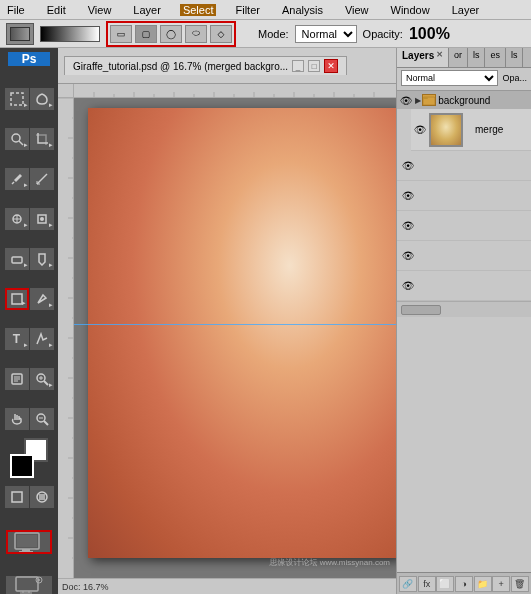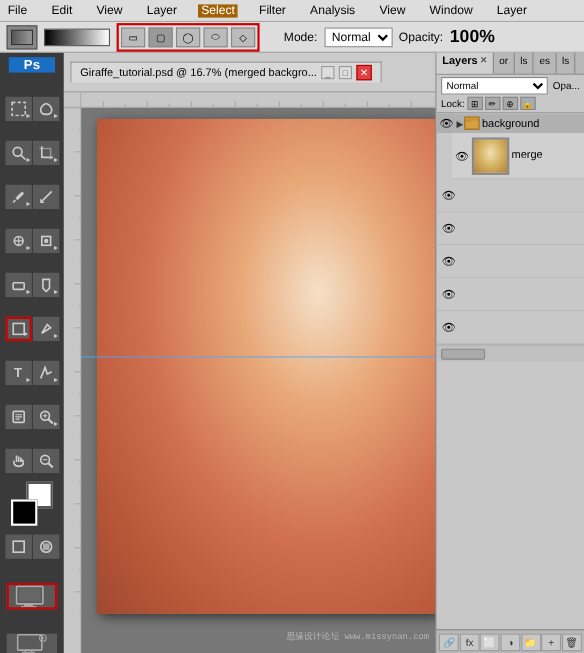--- a/index.html
+++ b/index.html
@@ -173,21 +173,21 @@
       margin-left: 14px; border-bottom: 1px solid #bbb;
     }
     .layer-thumbnail {
       width: 34px; height: 34px;
       border: 2px solid #888; flex-shrink: 0;
     }
     .layer-thumb-img {
       width: 100%; height: 100%;
       background: radial-gradient(ellipse at 50% 40%, #f0e0b0 0%, #d4b060 50%, #b08040 100%);
     }
-    .layer-item-name { font-size: 10px; color: #000; }
+    .layer-item-name { font-size: 10px; color: #000; margin-left: 10px; }
 
     
     .layer-empty {
       height: 30px; background: #c8c8c8; border-bottom: 1px solid #bbb;
       display: flex; align-items: center; padding-left: 4px;
     }
 
     
     .layers-bottom {
       height: 22px; background: #b8b8b8; border-top: 1px solid #888;
@@ -495,33 +495,36 @@
           <line x1="14" y1="340" x2="16" y2="340" stroke="#888" stroke-width="0.5"></line>
           <line x1="10" y1="360" x2="16" y2="360" stroke="#888" stroke-width="0.5"></line>
           <line x1="14" y1="380" x2="16" y2="380" stroke="#888" stroke-width="0.5"></line>
           <line x1="10" y1="400" x2="16" y2="400" stroke="#888" stroke-width="0.5"></line>
           <line x1="14" y1="420" x2="16" y2="420" stroke="#888" stroke-width="0.5"></line>
           <line x1="10" y1="440" x2="16" y2="440" stroke="#888" stroke-width="0.5"></line>
           <line x1="14" y1="460" x2="16" y2="460" stroke="#888" stroke-width="0.5"></line>
         </svg>
       </div>
 
-      <div style="flex:1;background:#777;position:relative;overflow:hidden;font-family:Liberation Mono, monospace;">
+      <div style="flex:1;background:#777;position:relative;overflow:hidden;">
 
         <div style="position:absolute;top:10px;left:14px;width:310px;height:450px;box-shadow:3px 3px 10px rgba(0,0,0,0.6);">
           <div style="width:100%;height:100%;background:radial-gradient(ellipse at 65% 35%, #f5e0c8 0%, #e8a878 25%, #d07050 55%, #b85838 80%, #a04830 100%);">
           </div>
         </div>
 
         <div style="position:absolute;left:0;right:0;top:226px;height:1px;background:#4af;z-index:10;opacity:0.8;"></div>
 
         <div class="watermark" style="bottom:10px;right:6px;font-size:8px;color:rgba(255,255,255,0.45);">思缘设计论坛 www.missynan.com</div>
       </div>
     </div>
 
+    <div style="height:16px;background:#c8c8c8;border-top:1px solid #aaa;display:flex;align-items:center;padding:0 4px;">
+      <span style="font-size:9px;color:#333;">Doc: 16.7%</span>
+    </div>
   </div>
 
   <div class="right-panel">
 
     <div class="layers-tabs">
       <div class="layer-tab active">
         <span>Layers</span>
         <span class="layer-tab-close">✕</span>
       </div>
       <div class="layer-tab" style="font-size:9px;">or</div>
@@ -529,27 +532,20 @@
       <div class="layer-tab" style="font-size:9px;">es</div>
       <div class="layer-tab" style="font-size:9px;">ls</div>
     </div>
 
     <div class="layers-controls">
       <div class="layers-mode-row">
         <select class="layers-mode-select">
           <option>Normal</option>
         </select>
         <span class="layers-opacity-label">Opa...</span>
-      </div>
-      <div class="layers-lock-row">
-        <span>Lock:</span>
-        <div class="lock-icon" title="Lock Transparent Pixels">⊞</div>
-        <div class="lock-icon" title="Lock Image Pixels">✏</div>
-        <div class="lock-icon" title="Lock Position">⊕</div>
-        <div class="lock-icon" title="Lock All">🔒</div>
       </div>
     </div>
 
     <div class="layers-list">
 
       <div class="layer-group-header">
         <div class="layer-eye">👁</div>
         <div style="display:flex;align-items:center;gap:1px;">
           <span class="layer-triangle">▶</span>
           <div class="layer-folder-icon">

